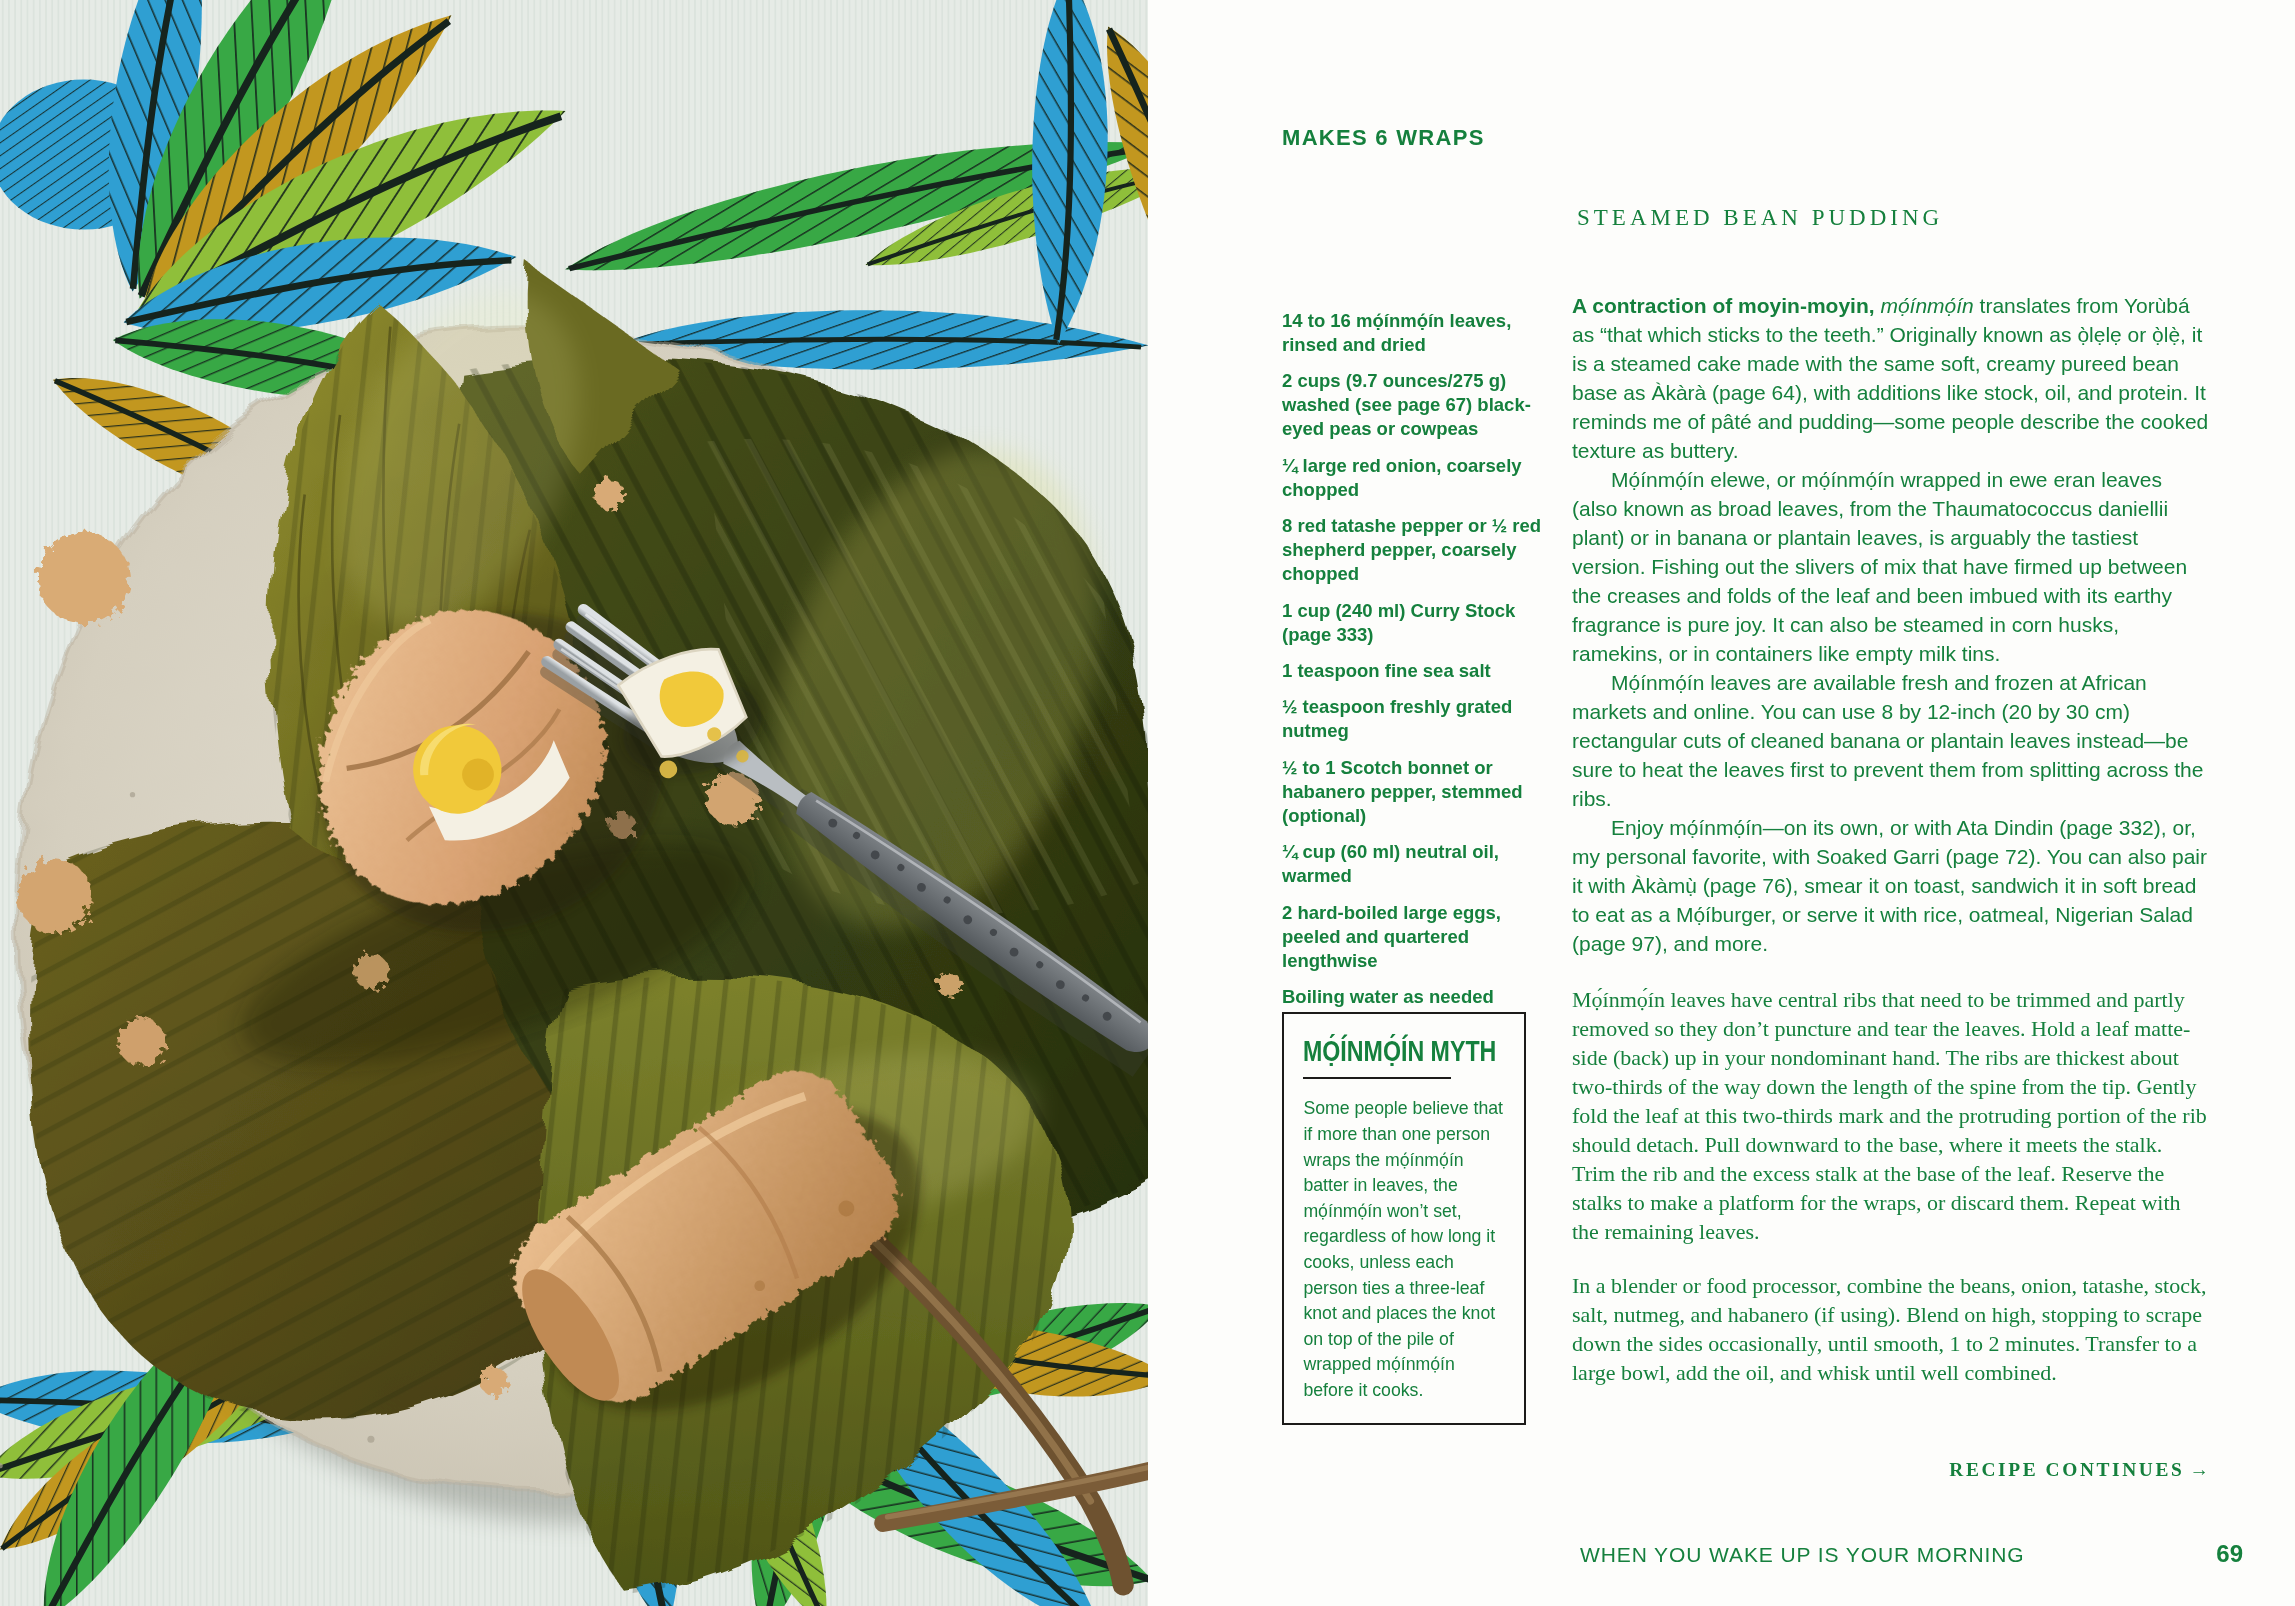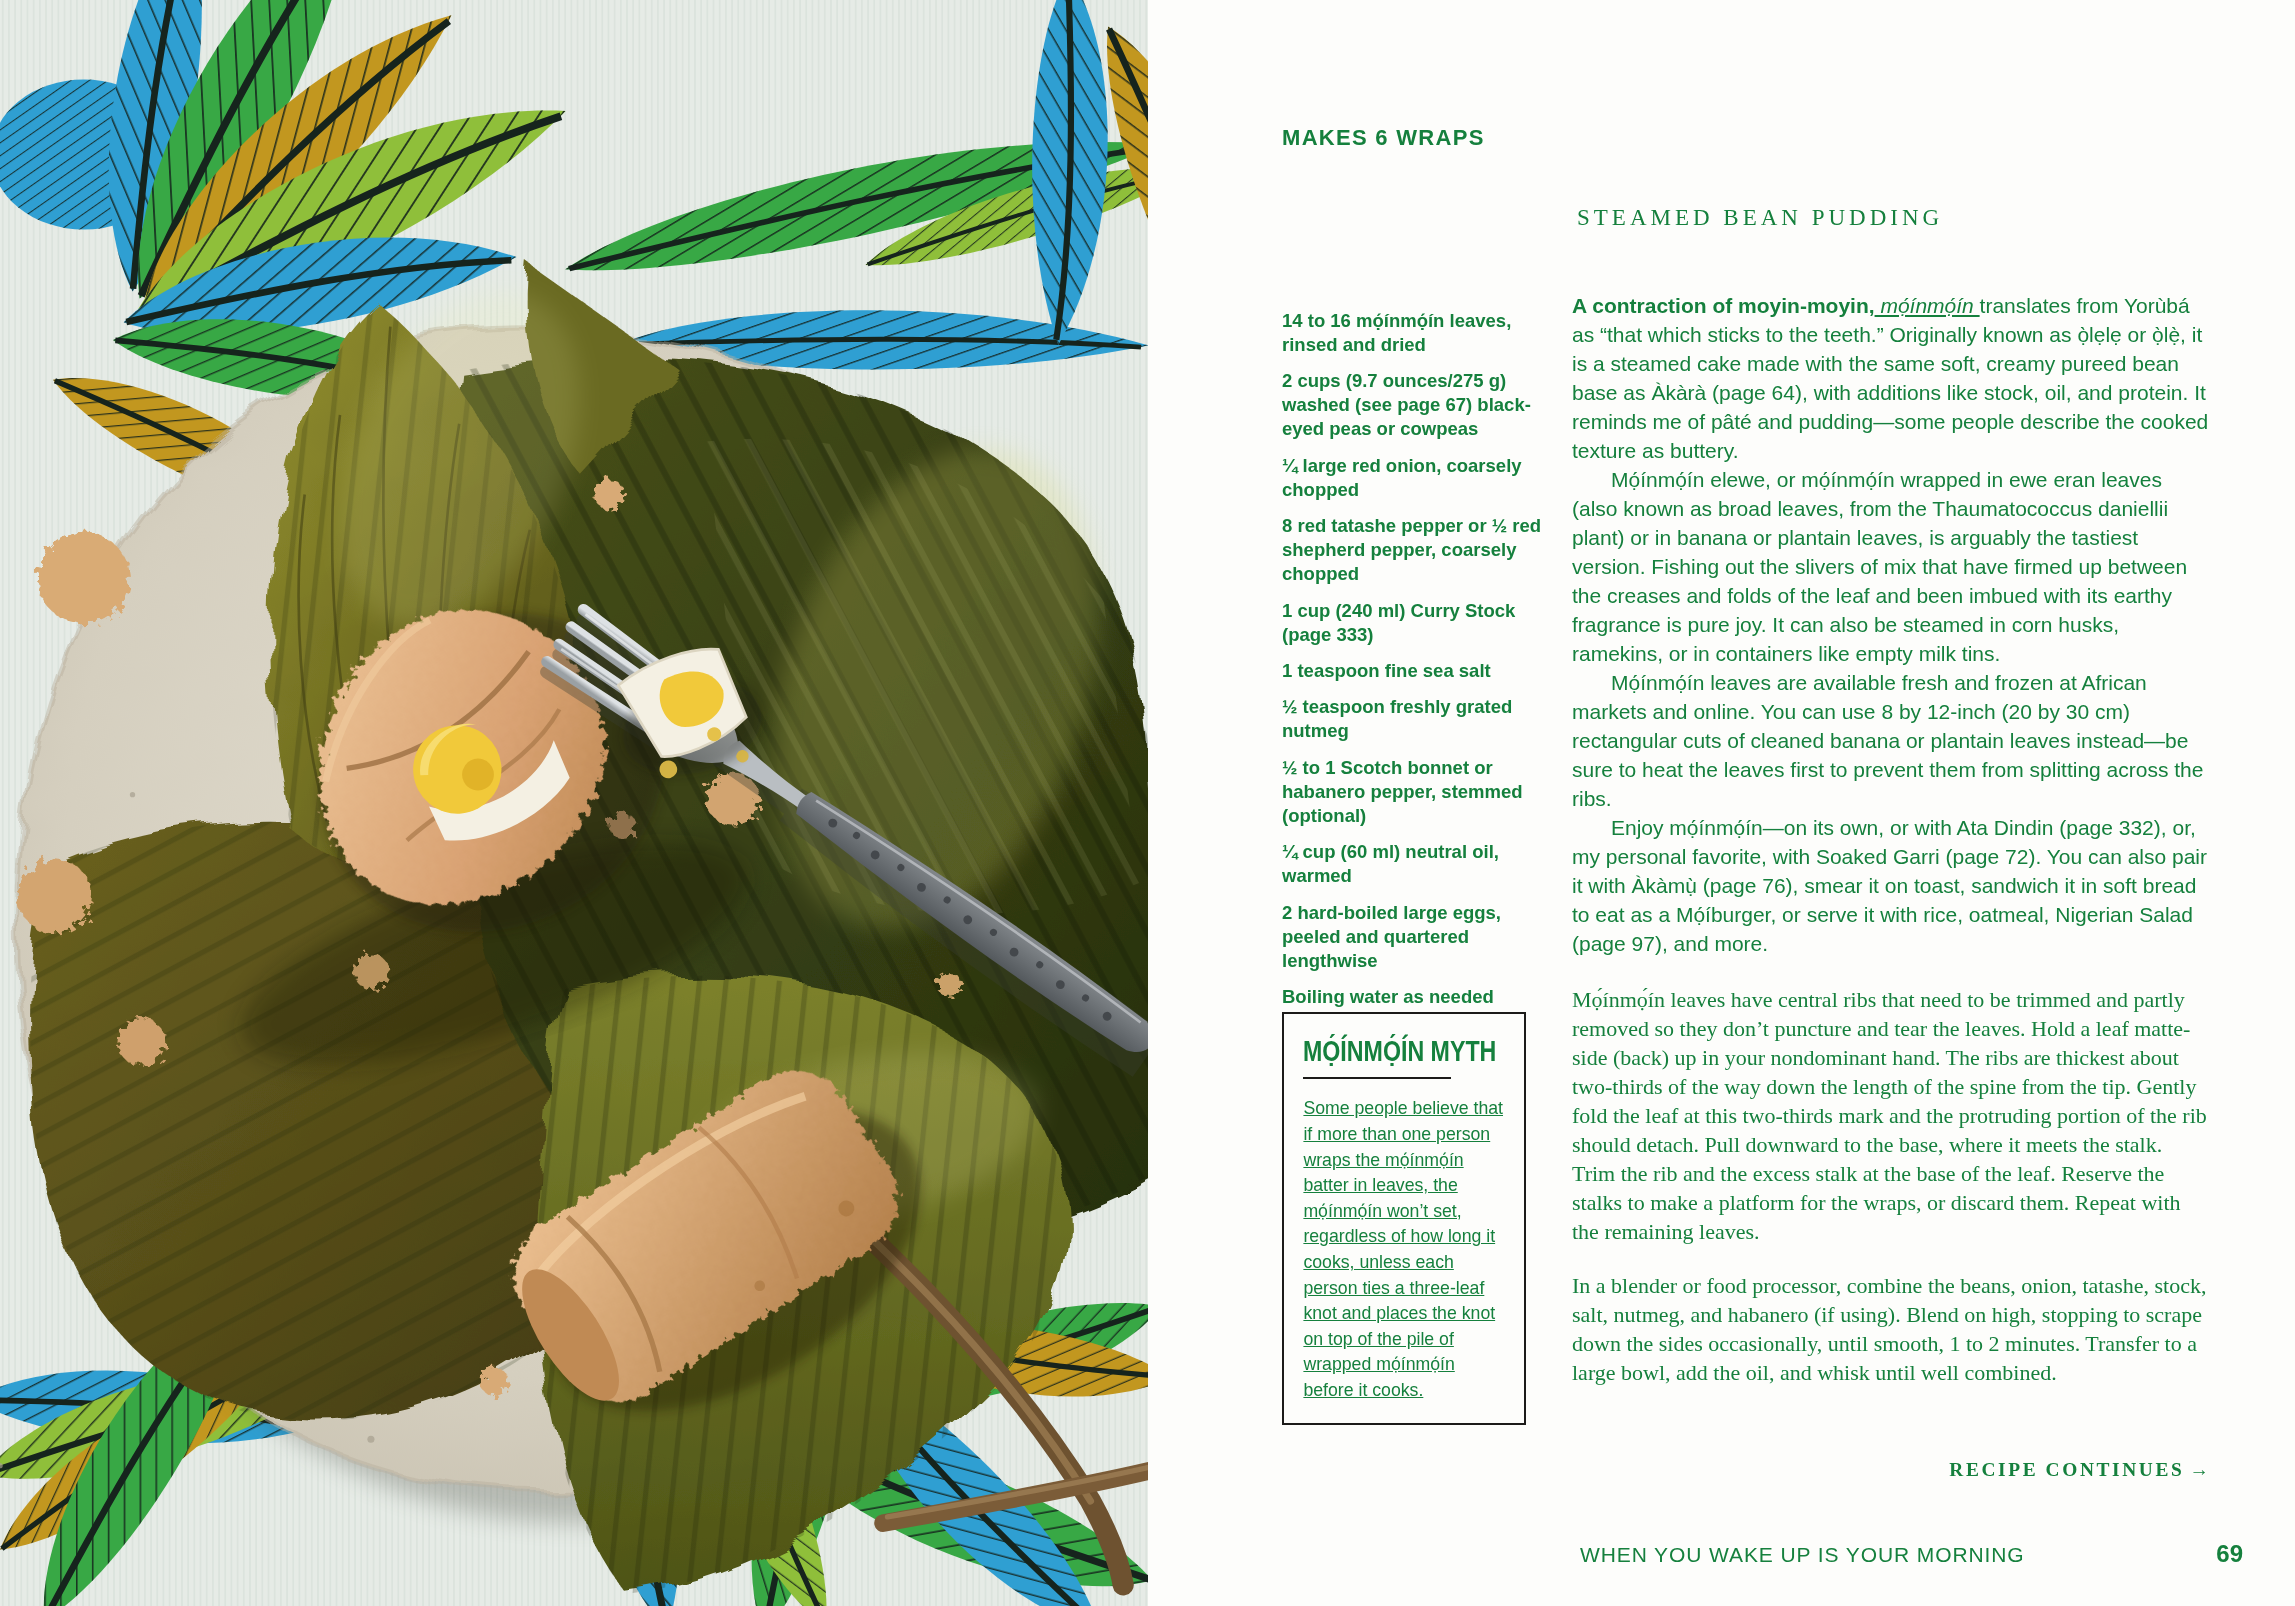--- a/index.html
+++ b/index.html
@@ -14,26 +14,26 @@
   .subtitle{position:absolute;left:1577px;top:205px;font-family:"Liberation Serif",serif;
             font-size:23px;letter-spacing:4px;}
   .ingredients{position:absolute;left:1282px;top:309px;width:265px;list-style:none;margin:0;padding:0;
                font-weight:700;font-size:18.5px;line-height:24px;}
   .ingredients li{margin:0 0 12.4px 0;}
   .myth-box{position:absolute;left:1282px;top:1012px;width:244px;border:2.6px solid #1c1b19;
             padding:21px 19.4px 19.4px 19.4px;box-sizing:border-box;background:#fdfdfb;}
   .myth-title{display:inline-block;transform:scaleX(.8);transform-origin:left;
               font-weight:700;font-size:29px;white-space:nowrap;}
   .myth-rule{width:148px;border-top:2.2px solid #1c1b19;margin:8.8px 0 17.7px 0;}
-  .myth-body{margin:0;font-size:17.7px;line-height:25.6px;text-decoration:underline;}
+  .myth-body{margin:0;font-size:17.7px;line-height:25.6px;}
   .body-col{position:absolute;left:1572px;top:291px;width:637px;}
   .intro p{margin:0;font-size:21px;line-height:29px;text-indent:39px;}
   .intro p.first{text-indent:0;}
   .intro .lead{font-weight:700;}
-  .intro .it{font-style:italic;text-decoration:underline;}
+  .intro .it{font-style:italic;}
   .method{margin-top:26.5px;}
   .method p{margin:0 0 25px 0;font-family:"Liberation Serif",serif;font-size:22px;line-height:29px;}
   .continues{position:absolute;left:1580px;top:1459px;width:629px;text-align:right;
              font-family:"Liberation Serif",serif;font-weight:700;font-size:19.4px;letter-spacing:2.6px;}
   .continues .arrow{letter-spacing:0;margin-left:5.3px;}
   .footer-left{position:absolute;left:1580px;top:1543px;font-weight:400;font-size:21px;letter-spacing:0.9px;}
   .footer-num{position:absolute;left:2137px;top:1540px;width:106px;text-align:right;
               font-weight:700;font-size:24px;}
 </style>
 </head>

